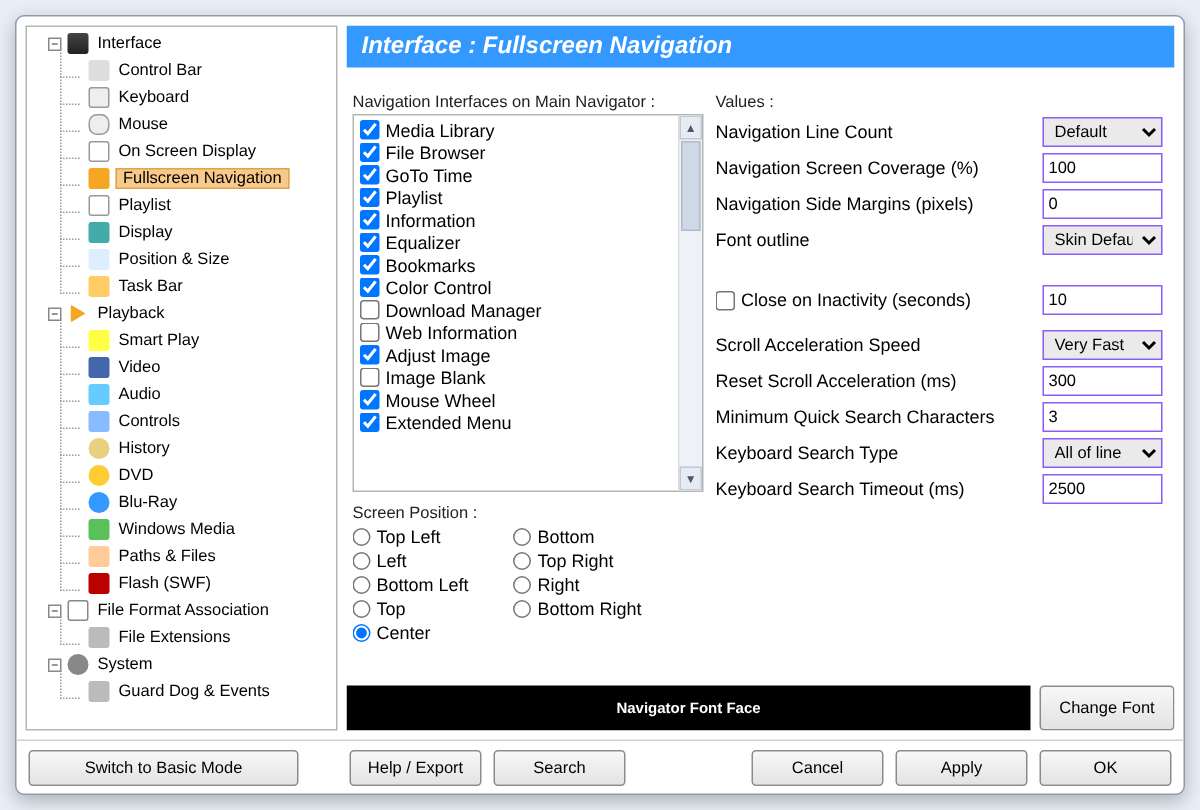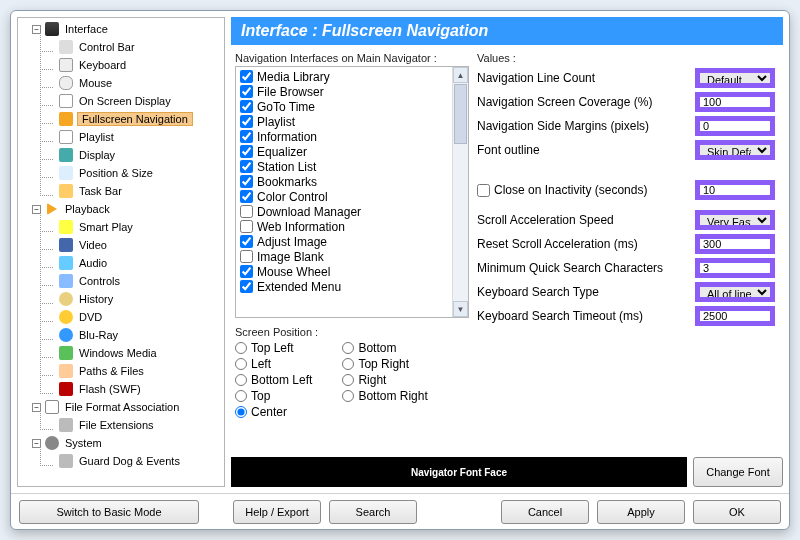--- a/index.html
+++ b/index.html
@@ -11,38 +11,38 @@
 .sidebar { width: 208px; border: 1px solid #b5b5b5; background: #fff; overflow: hidden; position: relative; }
 .tree { padding: 2px 0; height: 100%; overflow-y: auto; }
 .tree-item { display: flex; align-items: center; height: 18px; padding-left: 4px; cursor: default; white-space: nowrap; }
 .tree-item.l1 { padding-left: 14px; }
 .tree-item.l2 { padding-left: 40px; }
 .tree-item.selected .ti-label { background: #f7c98a; border: 1px solid #e0a44a; padding: 0 4px; }
 .ti-icon { width: 16px; height: 16px; margin-right: 3px; display: inline-flex; align-items: center; justify-content: center; }
 .ti-label { font-size: 11px; padding: 0 2px; }
 .ti-exp { width: 9px; height: 9px; border: 1px solid #888; margin-right: 3px; background: #fff; position: relative; font-size: 8px; line-height: 7px; text-align: center; }
 .tree-item.l2::before { content: ""; width: 12px; height: 18px; border-left: 1px dotted #999; border-bottom: 1px dotted #999; position: absolute; left: 22px; margin-top: -9px; }
-.main { flex: 1; display: flex; flex-direction: column; gap: 3px; overflow: hidden; }
+.main { flex: 1; display: flex; flex-direction: column; gap: 13px; overflow: hidden; }
 .hdr { background: #3399ff; color: #fff; font-weight: bold; font-style: italic; font-size: 16px; padding: 5px 10px; }
 .panel { flex: 1; border: none; display: flex; gap: 8px; padding: 4px 0 0 4px; overflow: hidden; }
 .col { display: flex; flex-direction: column; }
 .colL { width: 234px; }
 .colR { flex: 1; padding-right: 8px; }
 .grouplabel { font-size: 11px; color: #222; margin-bottom: 2px; }
 .scrollbox { border: 1px solid #b5b5b5; height: 252px; overflow-y: auto; padding: 2px 2px; position: relative; }
 .chk-row { display: flex; align-items: center; height: 15px; font-size: 11px; gap: 4px; padding-left: 2px; }
 .chk-row input { width: 13px; height: 13px; }
 .sp-section { margin-top: 8px; }
 .radio-grid { display: flex; gap: 30px; margin-top: 2px; }
 .radio-col { display: flex; flex-direction: column; gap: 0px; }
 .radio-row { display: flex; align-items: center; gap: 4px; font-size: 11px; height: 16px; }
 .radio-row input { width: 12px; height: 12px; }
 .value-row { display: flex; align-items: center; justify-content: space-between; height: 24px; font-size: 11px; }
 .value-row label { flex: 1; }
-.value-row input[type=text], .value-row select { width: 80px; height: 20px; border: 5px solid #8b5cf6; padding: 0 3px; font-size: 11px; background: #fff; }
+.value-row input[type=text], .value-row select { width: 80px; height: 20px; border: 1px solid #8b5cf6; padding: 0 3px; font-size: 11px; background: #fff; }
 .value-row input.num { text-align: left; }
 .value-row select { background: #eaeaea; }
 .gap6 { height: 6px; }
 .gap16 { height: 16px; }
 .fontbar { display: flex; gap: 6px; align-items: stretch; height: 30px; margin-top: 4px; }
 .fontface { flex: 1; background: #000; color: #fff; font-weight: bold; display: flex; align-items: center; justify-content: center; font-size: 10px; }
 .btn { height: 24px; border: 1px solid #8b8b8b; background: linear-gradient(#f7f7f7,#e3e3e3); padding: 0 10px; font-size: 11px; border-radius: 3px; cursor: default; display: inline-flex; align-items: center; justify-content: center; }
 .btn.wide { min-width: 88px; }
 .footer { height: 36px; border-top: 1px solid #d0d0d0; display: flex; align-items: center; padding: 0 8px; gap: 8px; }
 .footer .spacer { flex: 1; }
@@ -252,24 +252,20 @@
                 <div class="chk-row">
                   <input type="checkbox" checked="" style="">
                   <span>Information</span>
                 </div>
                 <div class="chk-row">
                   <input type="checkbox" checked="" style="">
                   <span>Equalizer</span>
                 </div>
                 <div class="chk-row">
                   <input type="checkbox" checked="" style="">
-                  <span>Station List</span>
-                </div>
-                <div class="chk-row">
-                  <input type="checkbox" checked="" style="">
                   <span>Bookmarks</span>
                 </div>
                 <div class="chk-row">
                   <input type="checkbox" checked="" style="">
                   <span>Color Control</span>
                 </div>
                 <div class="chk-row">
                   <input type="checkbox" style="">
                   <span>Download Manager</span>
                 </div>

